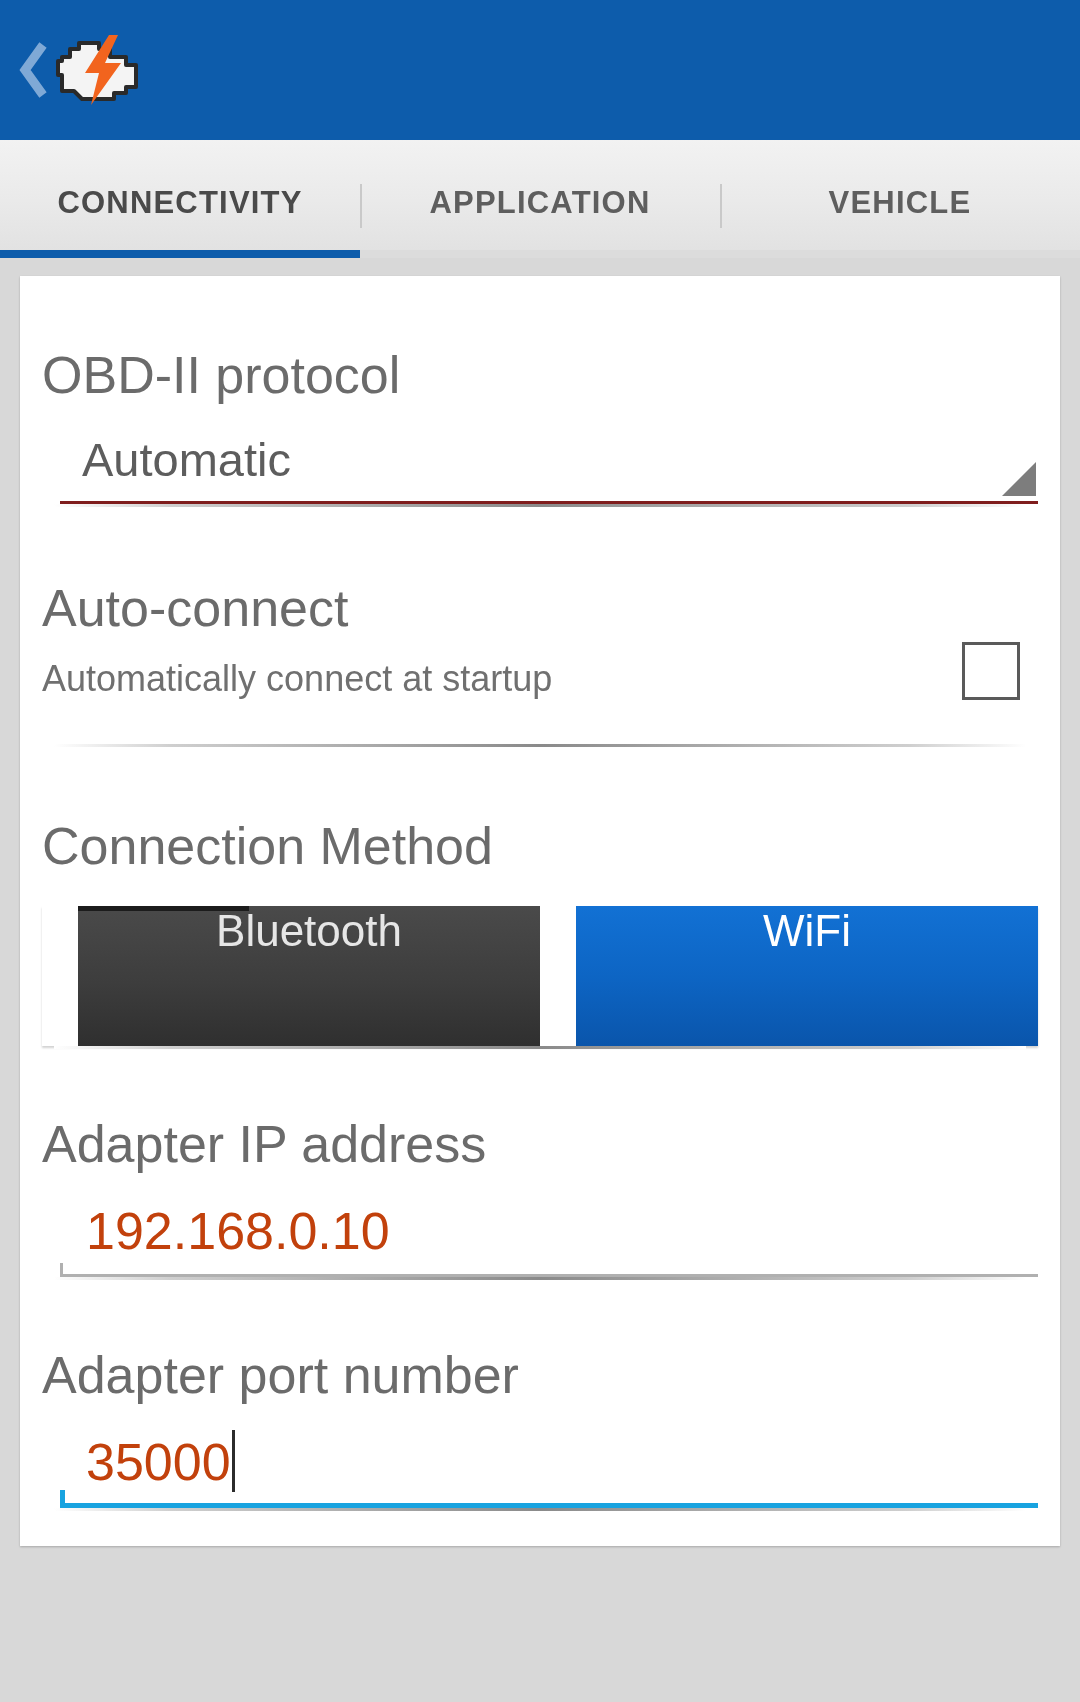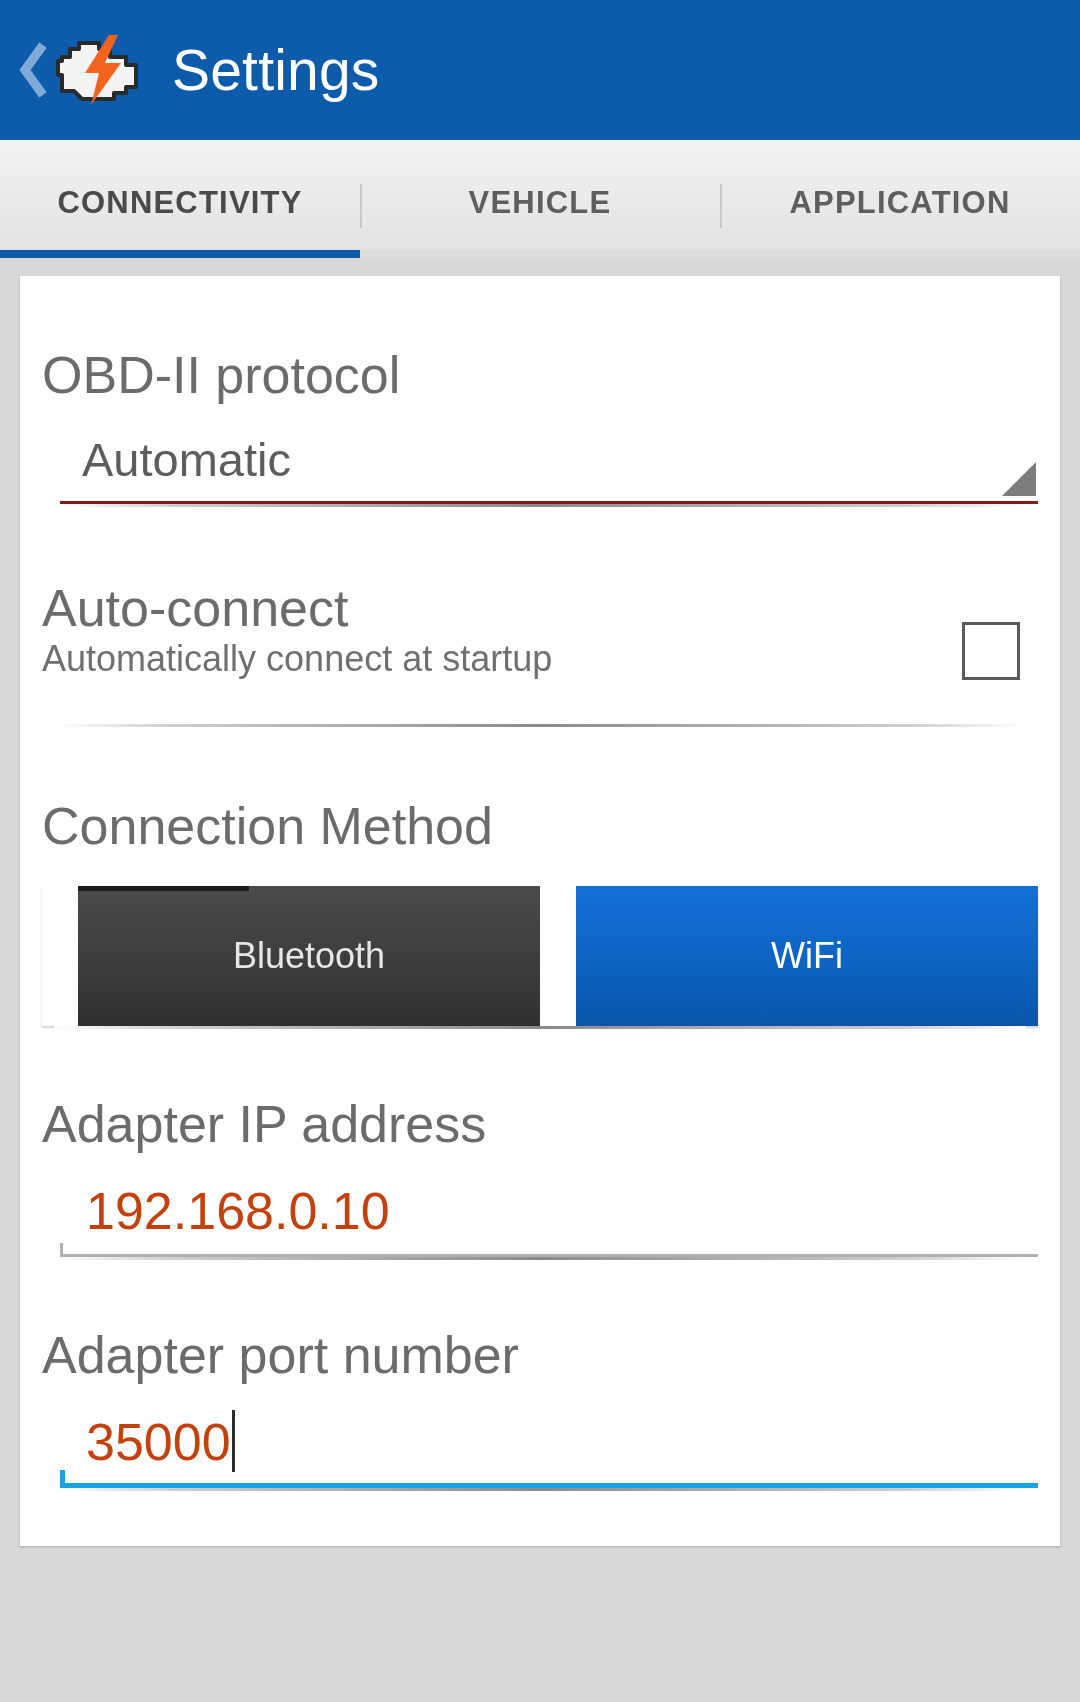--- a/index.html
+++ b/index.html
@@ -117,21 +117,21 @@
     color: #6b6b6b;
     font-weight: 400;
     line-height: 1.12;
     white-space: nowrap;
     margin-top: 30px;
   }
   .pref-summary {
     font-size: 36px;
     color: #707070;
     font-weight: 400;
-    margin-top: 1px;
+    margin-top: 21px;
     white-space: nowrap;
   }
 
   .divider {
     height: 3px;
     margin: 0 12px;
     background: linear-gradient(to right, #ffffff 0%, #cfcfcf 12%, #8a8a8a 50%, #cfcfcf 88%, #ffffff 100%);
   }
 
   
@@ -180,23 +180,23 @@
   .conn-block { padding: 40px 0 0 0; }
   .segmented {
     display: flex;
     margin: 30px 0 0 0;
     height: 140px;
     box-shadow: 0 2px 2px rgba(0,0,0,0.18);
   }
   .seg {
     flex: 1 1 0;
     display: flex;
-    align-items: center;
+    align-items: flex-start;
     justify-content: center;
-    font-size: 36px;
+    font-size: 44px;
     position: relative;
     box-sizing: border-box;
     margin-left: 36px;
   }
   .seg-off {
     background: linear-gradient(to bottom, #4a4a4a 0%, #3d3d3d 55%, #2f2f2f 100%);
     color: #e6e6e6;
   }
   .seg-off::before {
     content: "";
@@ -274,32 +274,31 @@
 
   <div class="app-icon">
     <svg width="96" height="78" viewBox="0 0 96 78" aria-hidden="true">
       <path d="M18 26 L18 18 L27 18 L27 12 L47 12 L47 18 L58 18 L58 26
                L74 26 L74 34 L84 34 L84 56 L74 56 L74 62 L62 62 L62 68
                L30 68 L22 60 L10 60 L10 44 L6 44 L6 30 L10 30 L10 26 Z" fill="#f4f4f4" stroke="#2a2a2a" stroke-width="4" stroke-linejoin="round"></path>
       <polygon points="57,4 33,42 47,42 39,74 69,32 53,32 66,4" fill="#f2641e"></polygon>
     </svg>
   </div>
 
-  <div class="ab-title">Settings</div>
 </div>
 
 <div class="tabbar">
   <div class="tab active">
     <span class="tab-label">CONNECTIVITY</span>
   </div>
   <div class="tab">
+    <span class="tab-label">APPLICATION</span>
+  </div>
+  <div class="tab">
     <span class="tab-label">VEHICLE</span>
-  </div>
-  <div class="tab">
-    <span class="tab-label">APPLICATION</span>
   </div>
   <div class="tab-indicator"></div>
 </div>
 
 <div class="content">
   <div class="card">
 
     <div class="pref spinner-block">
       <div class="pref-title">OBD-II protocol</div>
       <div class="spinner">

